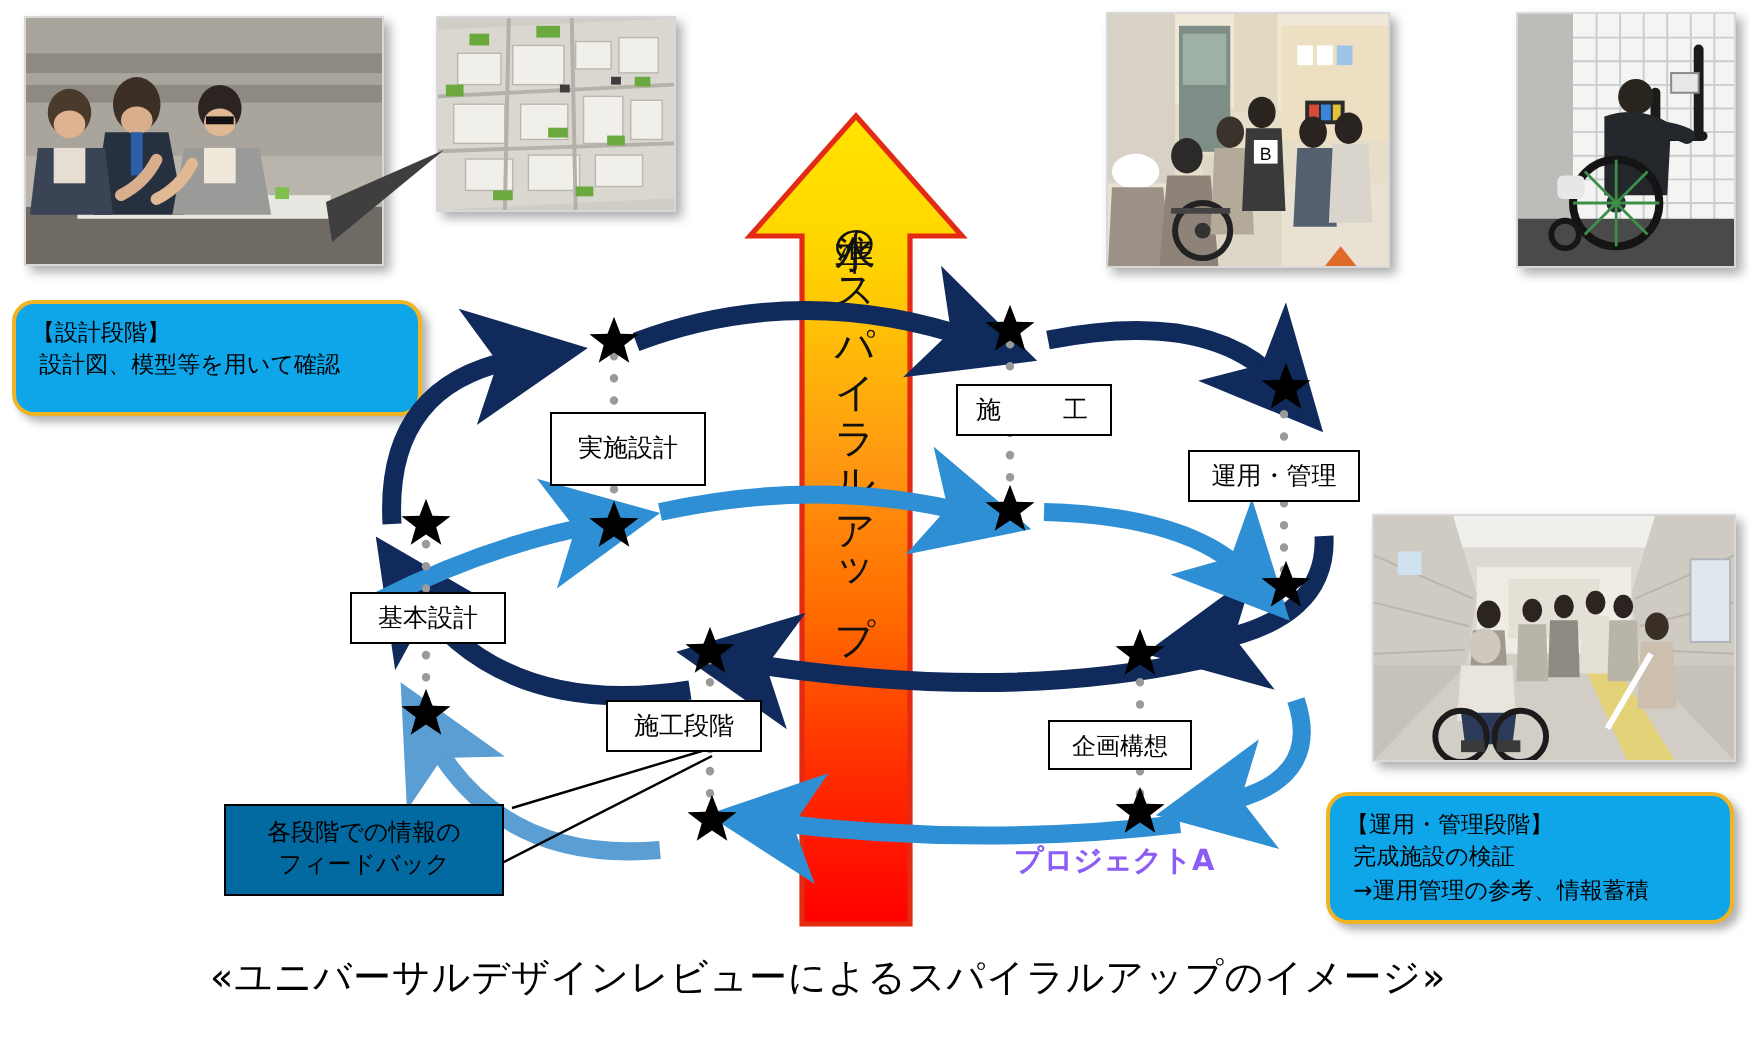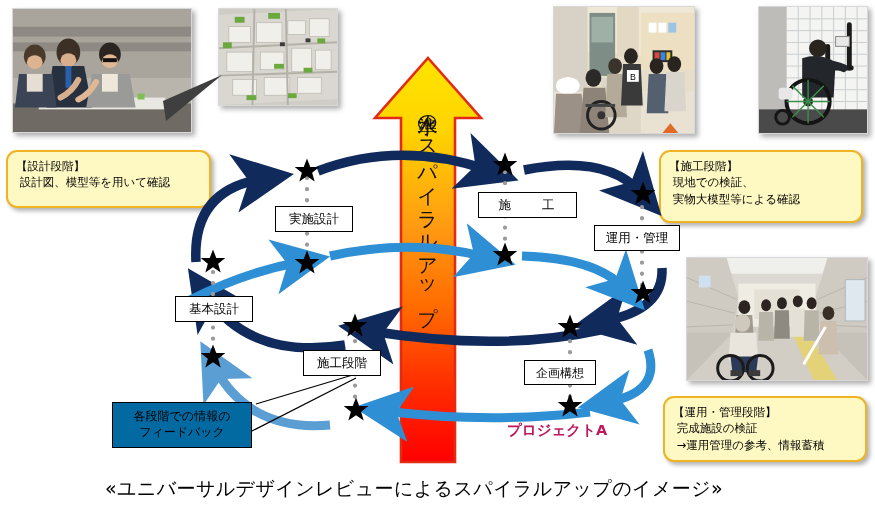--- a/index.html
+++ b/index.html
@@ -5,21 +5,21 @@
   html,body{margin:0;padding:0;background:#ffffff;}
   body{font-family:"Liberation Sans","DejaVu Sans",sans-serif;}
   #stage{position:relative;width:875px;height:521px;background:#ffffff;overflow:hidden;}
 
   
   .photo{position:absolute;box-sizing:border-box;border:1px solid #d8d8d8;
          box-shadow:3px 3px 5px rgba(0,0,0,.32);overflow:hidden;background:#cfcfcf;}
   .photo svg{display:block;width:100%;height:100%;}
 
   
-  .callout{position:absolute;box-sizing:border-box;background:#fef9c3;
+  .callout{position:absolute;box-sizing:border-box;background:#0ea5e9;
            border:2px solid #f0b323;border-radius:11px;
            box-shadow:3px 3px 4px rgba(0,0,0,.30);
            padding:6px 8px 5px 8px;color:#000;
            font-family:"DejaVu Sans","Liberation Sans",sans-serif;
            font-size:11.5px;line-height:1.42;white-space:pre;}
 
   
   .stagebox{position:absolute;box-sizing:border-box;background:#ffffff;
             border:1px solid #000;color:#000;
             font-family:"DejaVu Sans","Liberation Sans",sans-serif;
@@ -31,21 +31,21 @@
   .fbbox{position:absolute;box-sizing:border-box;background:#0369a1;border:1px solid #000;
          color:#000;font-family:"DejaVu Sans","Liberation Sans",sans-serif;
          font-size:12px;line-height:1.30;text-align:right;
          display:flex;flex-direction:column;align-items:center;justify-content:center;
          white-space:pre;z-index:7;}
 
   
   .projlabel{position:absolute;font-family:"DejaVu Sans","Liberation Sans",sans-serif;
              font-weight:bold;font-size:14.5px;white-space:pre;z-index:6;}
   .proj-b{color:#000000;}
-  .proj-a{color:#be185d;}
+  .proj-a{color:#8b5cf6;}
 
   
   .caption{position:absolute;left:0;top:476px;width:828px;text-align:center;
            font-family:"DejaVu Sans","Liberation Sans",sans-serif;
            font-size:19px;color:#000;letter-spacing:.4px;white-space:pre;}
 
   
   .layer{position:absolute;left:0;top:0;width:875px;height:521px;}
   #arrows-layer{z-index:3;}
   #spine-layer{z-index:4;}
@@ -387,34 +387,31 @@
     </g>
   </svg>
 
   <svg class="layer" style="z-index:6;">
     <g stroke="#000" stroke-width="1.2" fill="none">
       <path d="M256 404 L356 374"></path>
       <path d="M250 432 L356 378"></path>
     </g>
   </svg>
 
-  <div class="stagebox" style="left:275px;top:206px;width:78px;height:26px;">実施設計</div>
+  <div class="stagebox" style="left:275px;top:206px;width:78px;height:37px;">実施設計</div>
   <div class="stagebox" style="left:175px;top:296px;width:78px;height:26px;">基本設計</div>
   <div class="stagebox" style="left:303px;top:350px;width:78px;height:26px;">施工段階</div>
-  <div class="stagebox" style="left:478px;top:192px;width:99px;height:26px;letter-spacing:2px;">施　　工</div>
+  <div class="stagebox" style="left:478px;top:192px;width:78px;height:26px;letter-spacing:2px;">施　　工</div>
   <div class="stagebox" style="left:594px;top:225px;width:86px;height:26px;">運用・管理</div>
   <div class="stagebox" style="left:524px;top:360px;width:72px;height:25px;font-size:12px;">企画構想</div>
 
   <div class="projlabel proj-a" style="left:507px;top:421px;">プロジェクトA</div>
 
   <div class="callout" style="left:6px;top:150px;width:205px;height:58px;">【設計段階】
  設計図、模型等を用いて確認</div>
-  <div class="callout" style="left:659px;top:150px;width:204px;height:73px;">【施工段階】
- 現地での検証、
- 実物大模型等による確認</div>
   <div class="callout" style="left:663px;top:396px;width:204px;height:66px;">【運用・管理段階】
  完成施設の検証
  →運用管理の参考、情報蓄積</div>
 
   <div class="fbbox" style="left:112px;top:402px;width:140px;height:46px;">
     <span>各段階での情報の</span>
     <span>フィードバック</span>
   </div>
 
   <div class="caption">«ユニバーサルデザインレビューによるスパイラルアップのイメージ»</div>

